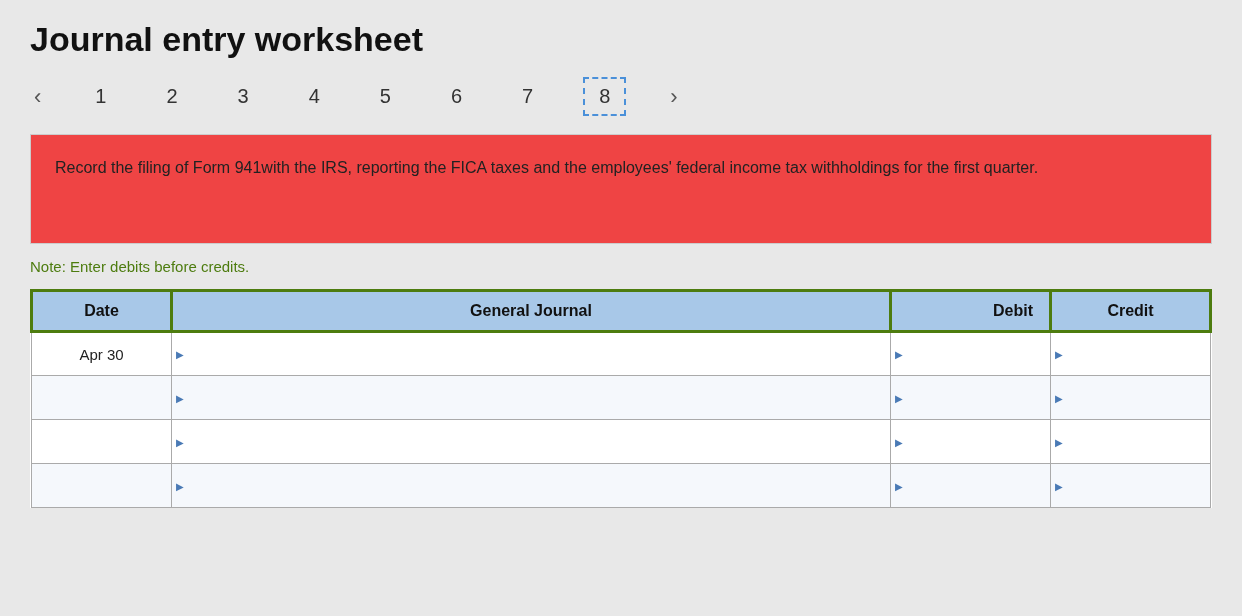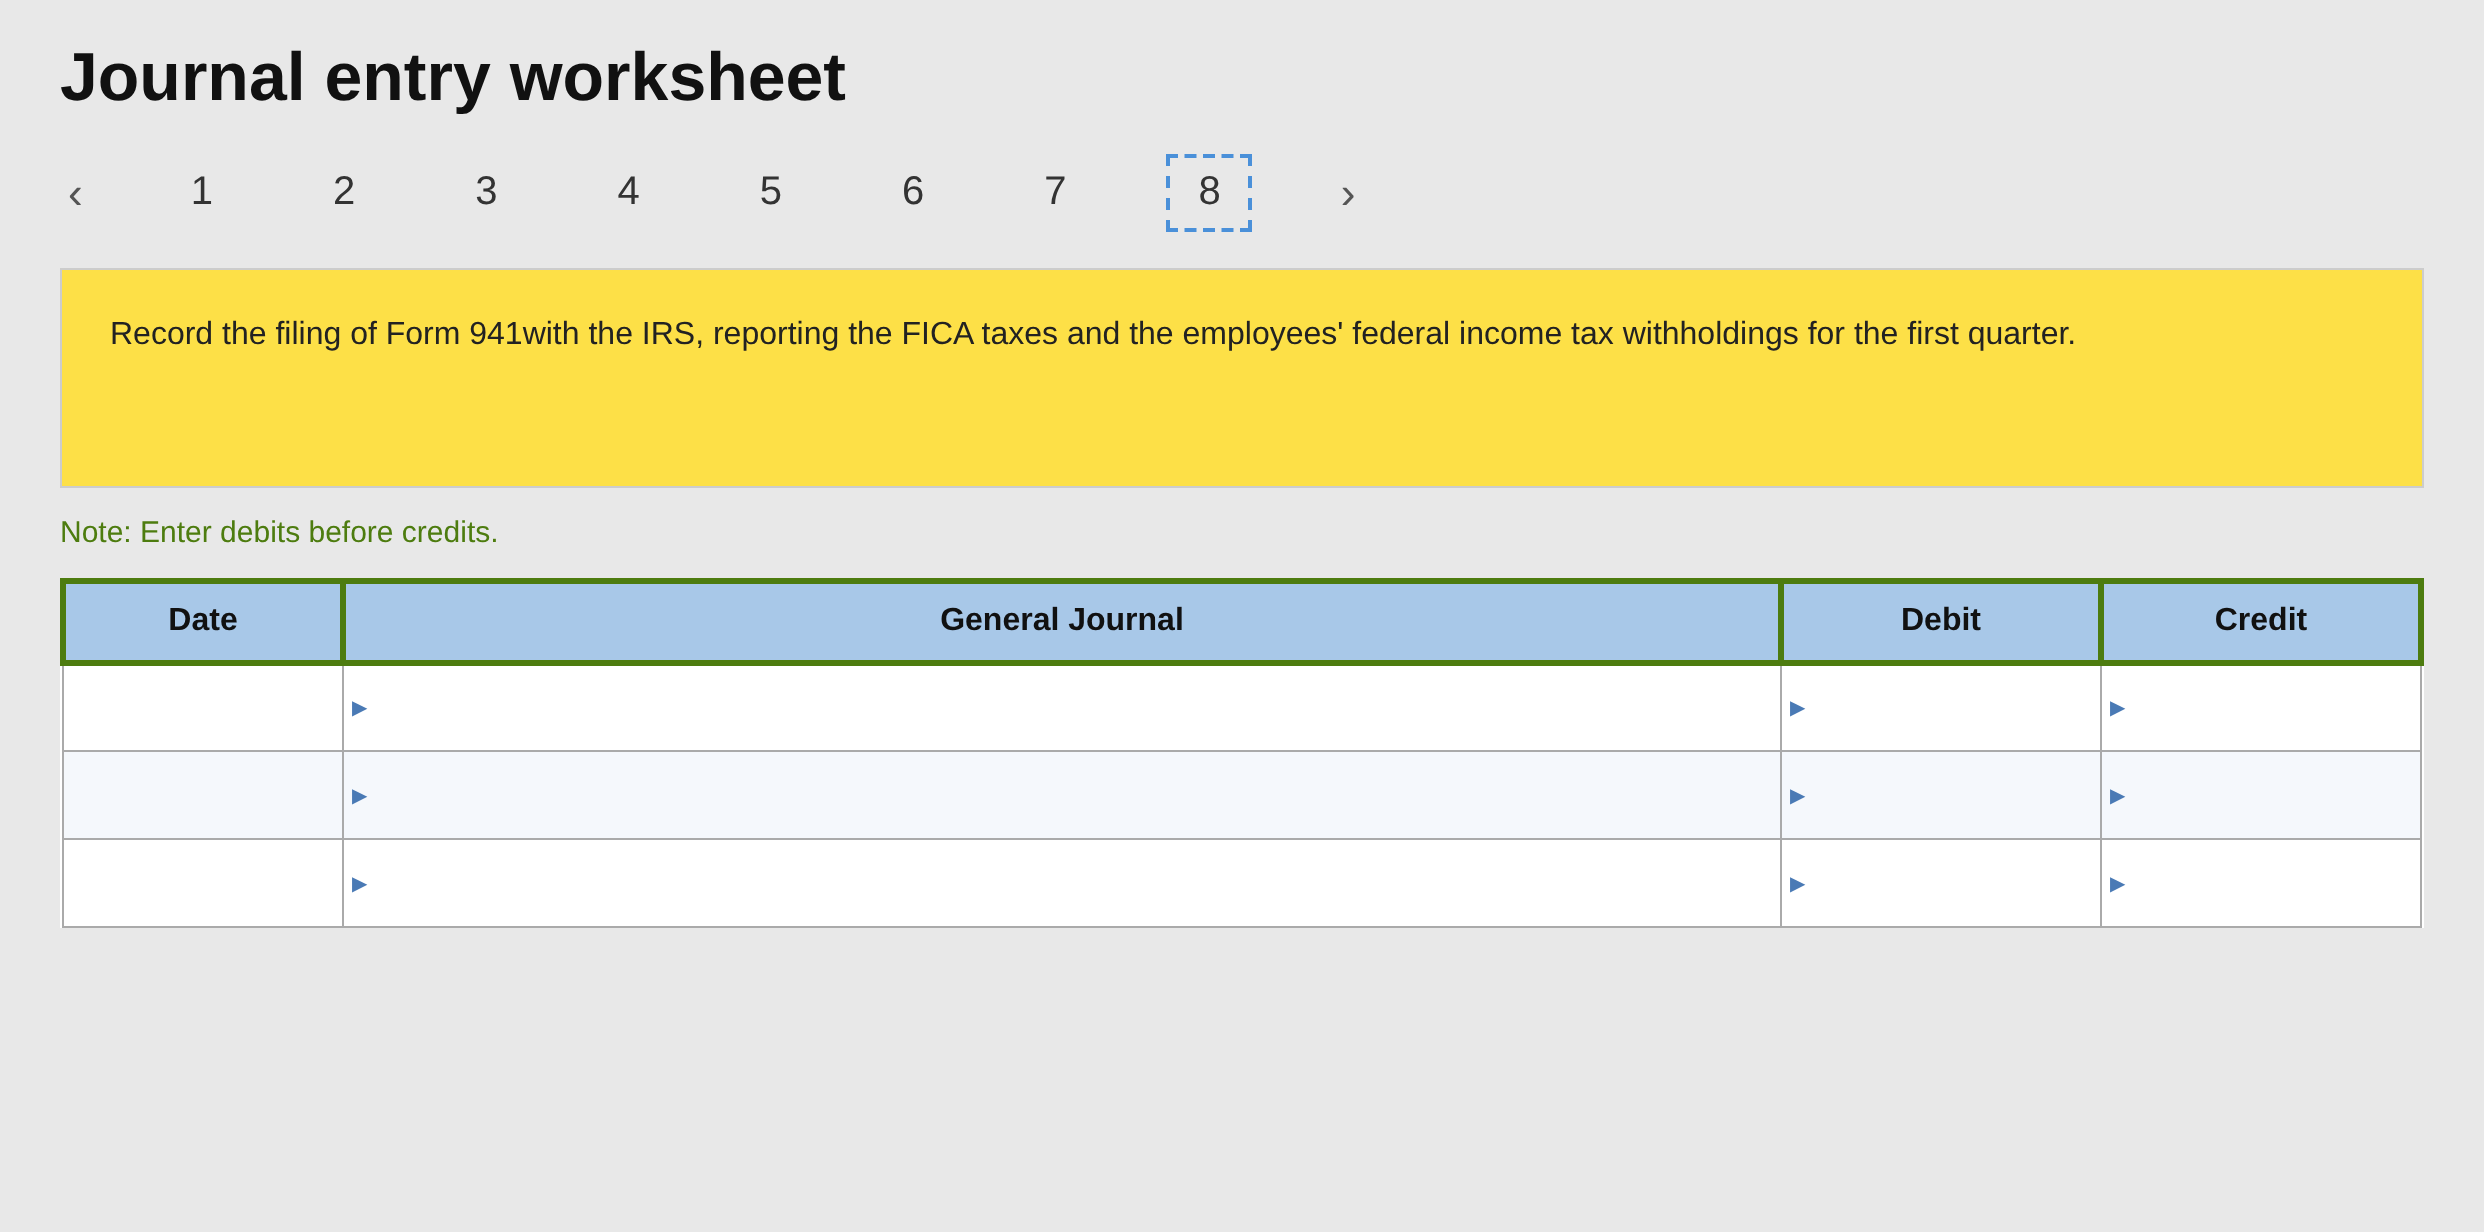--- a/index.html
+++ b/index.html
@@ -44,21 +44,21 @@
       color: #333;
     }
 
     .nav-number.active {
       border: 2px dashed #4a90d9;
       padding: 6px 14px;
       color: #333;
     }
 
     .description-box {
-      background: #fde047;
+      background: #ef4444;
       border: 1px solid #ccc;
       padding: 20px 24px 40px 24px;
       margin-bottom: 14px;
       font-size: 16px;
       line-height: 1.6;
       color: #222;
       min-height: 110px;
     }
 
     .note-text {
@@ -78,21 +78,21 @@
       border: 3px solid #4d7c0f;
       padding: 10px 16px;
       font-weight: bold;
       font-size: 16px;
       text-align: center;
       color: #111;
     }
 
     .journal-table th.date-col { width: 140px; }
     .journal-table th.journal-col { }
-    .journal-table th.debit-col { width: 160px; }
+    .journal-table th.debit-col { width: 160px; text-align: right; }
     .journal-table th.credit-col { width: 160px; }
 
     .journal-table td {
       border: 1px solid #aaa;
       padding: 0;
       height: 44px;
     }
 
     .journal-table td.date-cell {
       text-align: center;
@@ -162,20 +162,26 @@
   <thead>
     <tr>
       <th class="date-col">Date</th>
       <th class="journal-col">General Journal</th>
       <th class="debit-col">Debit</th>
       <th class="credit-col">Credit</th>
     </tr>
   </thead>
   <tbody>
     <tr>
+      <td class="date-cell">Apr 30</td>
+      <td class="input-cell"><input type="text" style=""></td>
+      <td class="input-cell"><input type="text" style=""></td>
+      <td class="input-cell"><input type="text" style=""></td>
+    </tr>
+    <tr>
       <td class="date-cell"></td>
       <td class="input-cell"><input type="text" style=""></td>
       <td class="input-cell"><input type="text" style=""></td>
       <td class="input-cell"><input type="text" style=""></td>
     </tr>
     <tr>
       <td class="date-cell"></td>
       <td class="input-cell"><input type="text" style=""></td>
       <td class="input-cell"><input type="text" style=""></td>
       <td class="input-cell"><input type="text" style=""></td>

